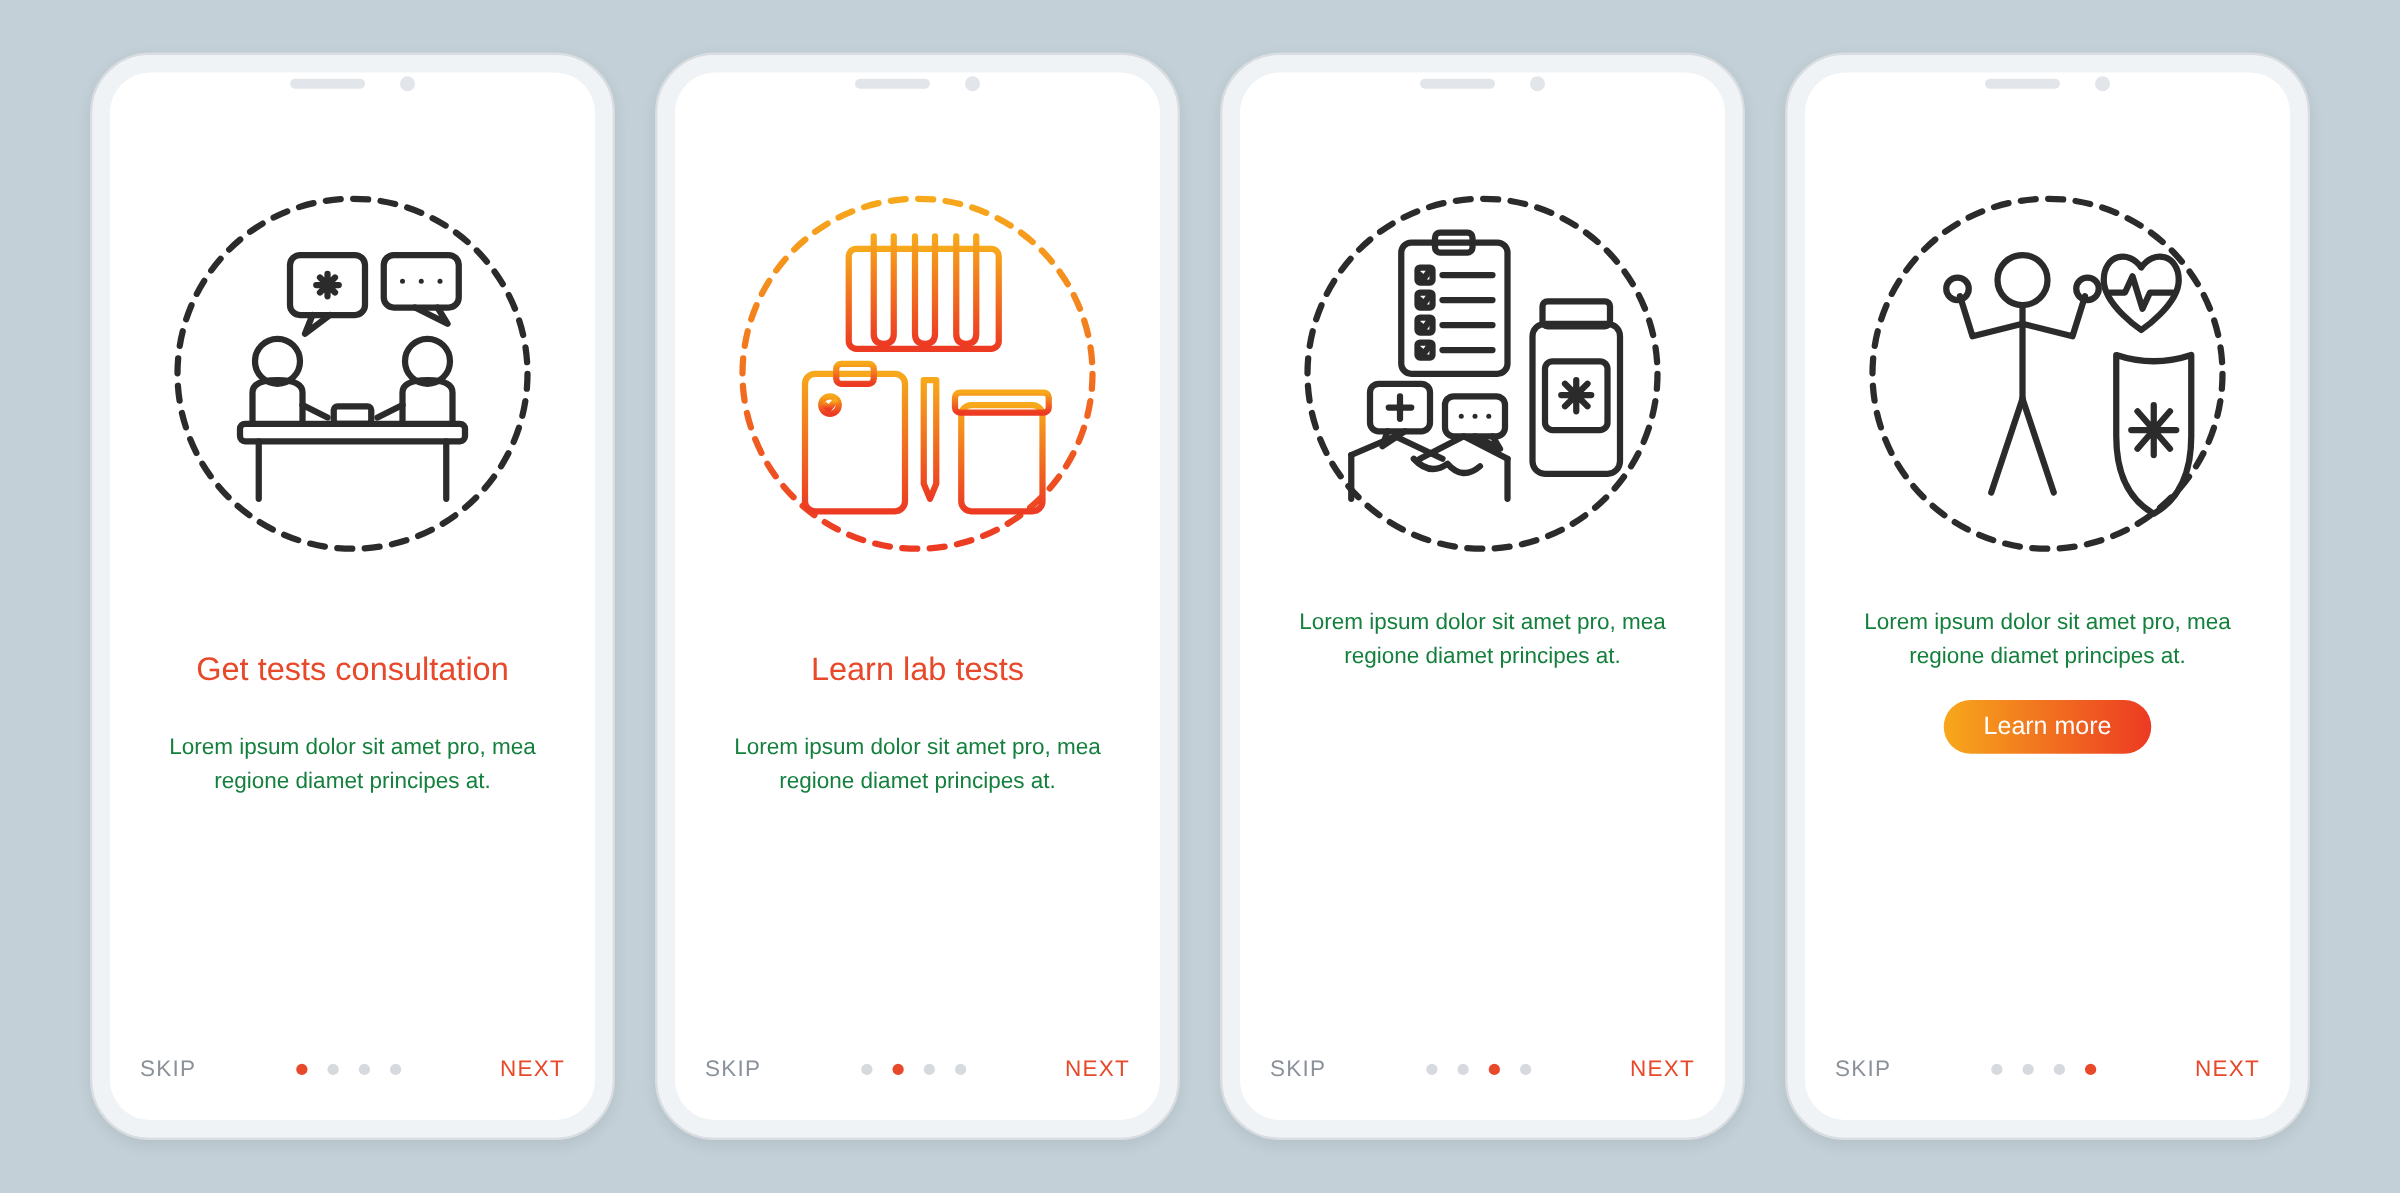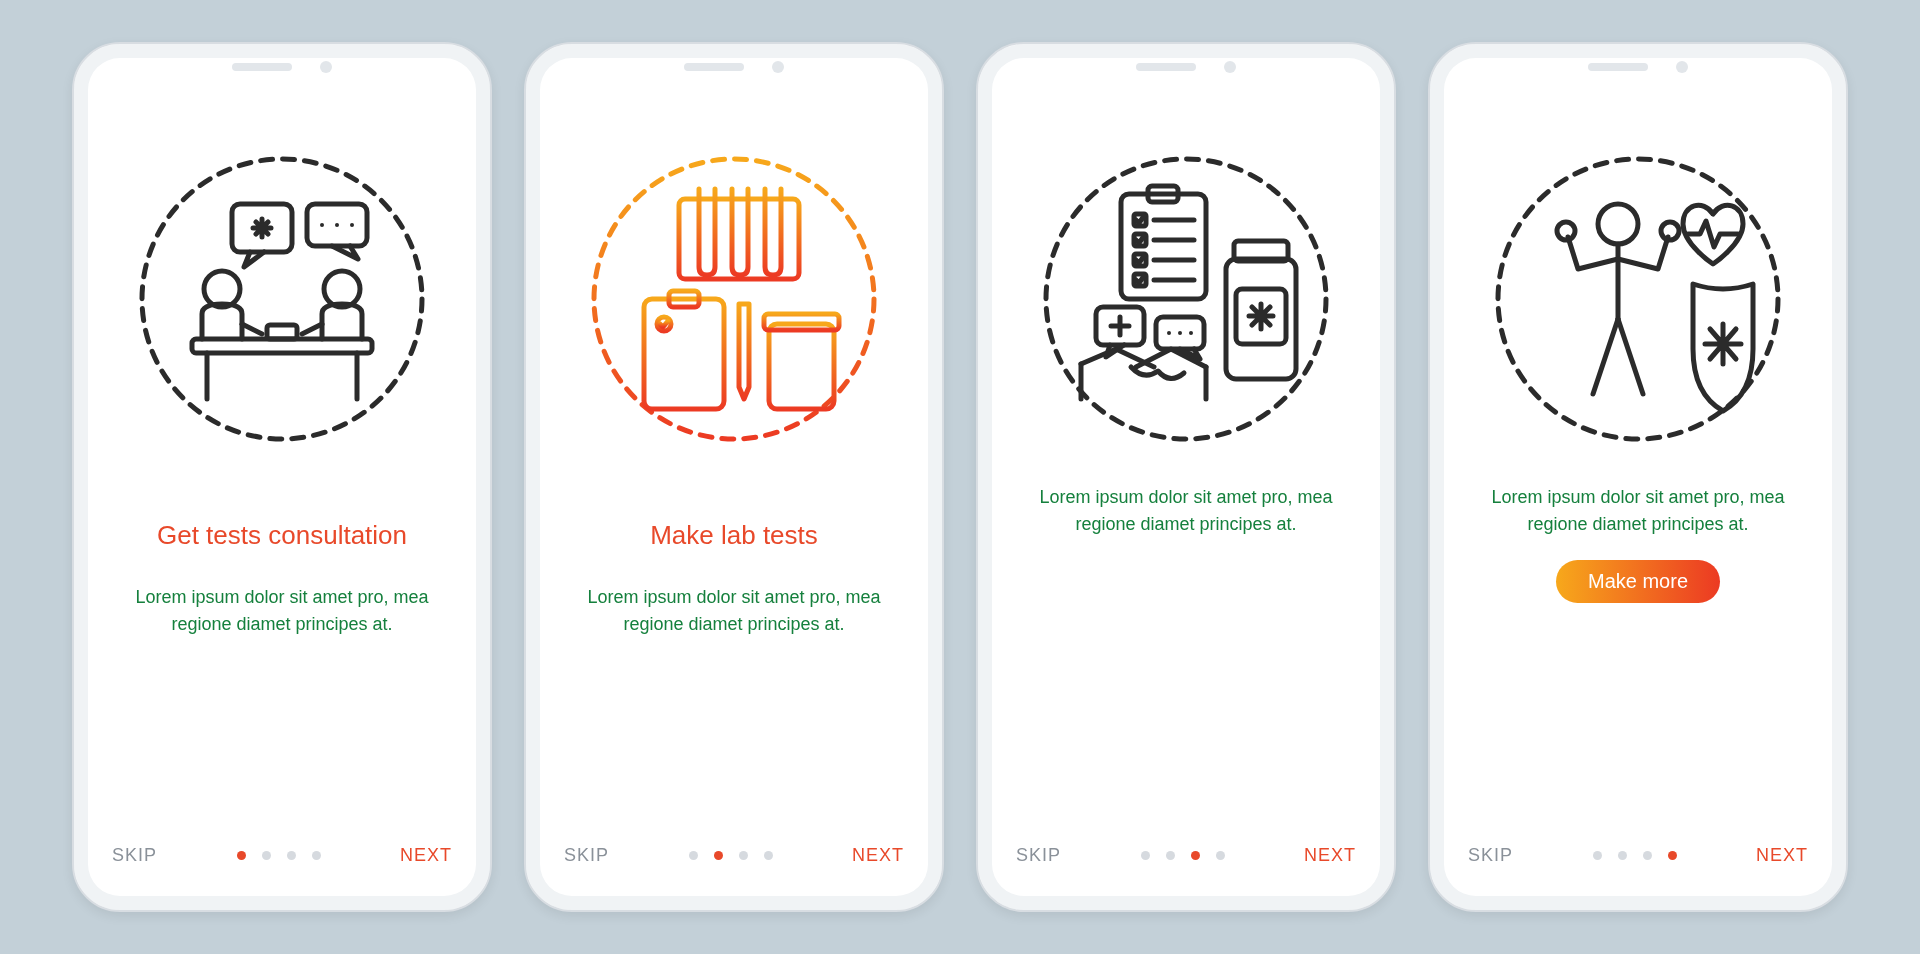--- a/index.html
+++ b/index.html
@@ -217,21 +217,21 @@
 
         <rect x="185" y="175" width="65" height="85" rx="8"></rect>
         <rect x="180" y="165" width="75" height="16" rx="4"></rect>
         <line x1="198" y1="200" x2="198" y2="248"></line>
         <line x1="198" y1="215" x2="210" y2="215"></line>
         <line x1="198" y1="230" x2="210" y2="230"></line>
         <line x1="198" y1="245" x2="210" y2="245"></line>
       </g>
     </svg>
   </div>
-  <h2 class="title">Make lab tests</h2>
+  <h2 class="title">Learn lab tests</h2>
   <p class="desc">Lorem ipsum dolor sit amet pro, mea regione diamet principes at.</p>
   <div class="footer">
     <span class="skip">SKIP</span>
     <div class="dots">
       <span class="dot"></span>
       <span class="dot active"></span>
       <span class="dot"></span>
       <span class="dot"></span>
     </div>
     <span class="next">NEXT</span>
@@ -322,21 +322,21 @@
         <path d="M225 65 C215 50 195 55 195 75 C195 95 225 115 225 115 C225 115 255 95 255 75 C255 55 235 50 225 65 Z"></path>
         <path d="M200 85 L212 85 L218 72 L226 98 L232 85 L250 85"></path>
 
         <path d="M205 135 Q235 145 265 135 L265 200 Q265 245 235 262 Q205 245 205 200 Z"></path>
         <path d="M235 175 L235 215 M217 195 L253 195 M222 180 L248 210 M248 180 L222 210"></path>
       </g>
     </svg>
   </div>
   <p class="desc">Lorem ipsum dolor sit amet pro, mea regione diamet principes at.</p>
   <div class="cta-wrap">
-    <button class="cta">Make more</button>
+    <button class="cta">Learn more</button>
   </div>
   <div class="footer">
     <span class="skip">SKIP</span>
     <div class="dots">
       <span class="dot"></span>
       <span class="dot"></span>
       <span class="dot"></span>
       <span class="dot active"></span>
     </div>
     <span class="next">NEXT</span>

